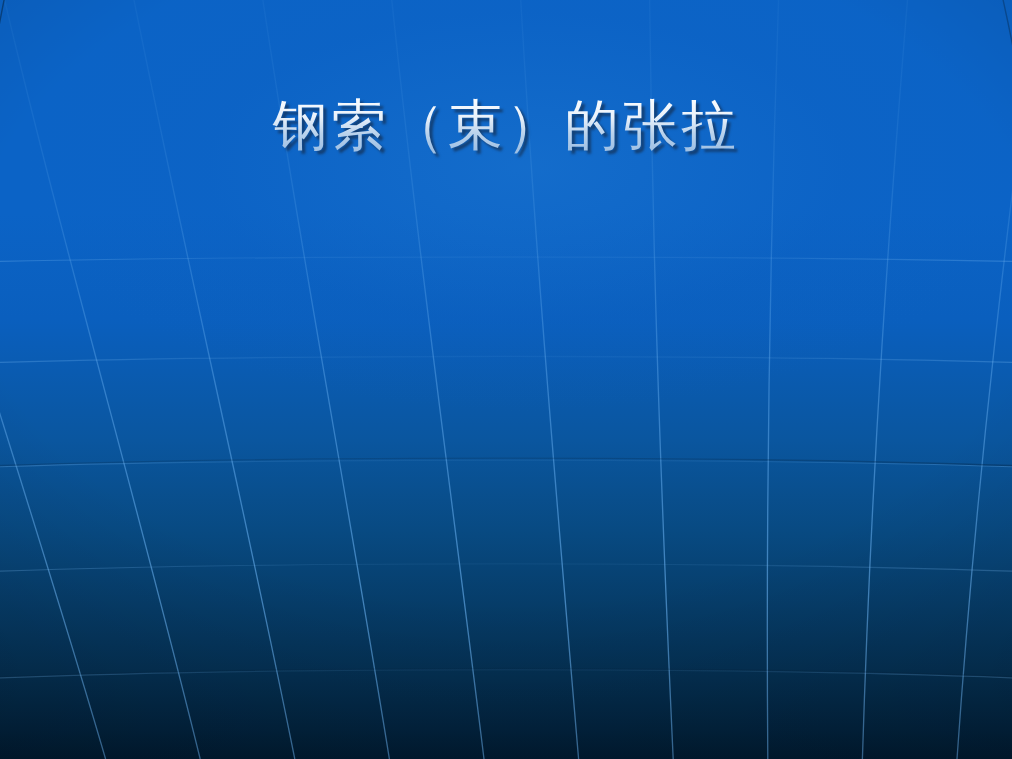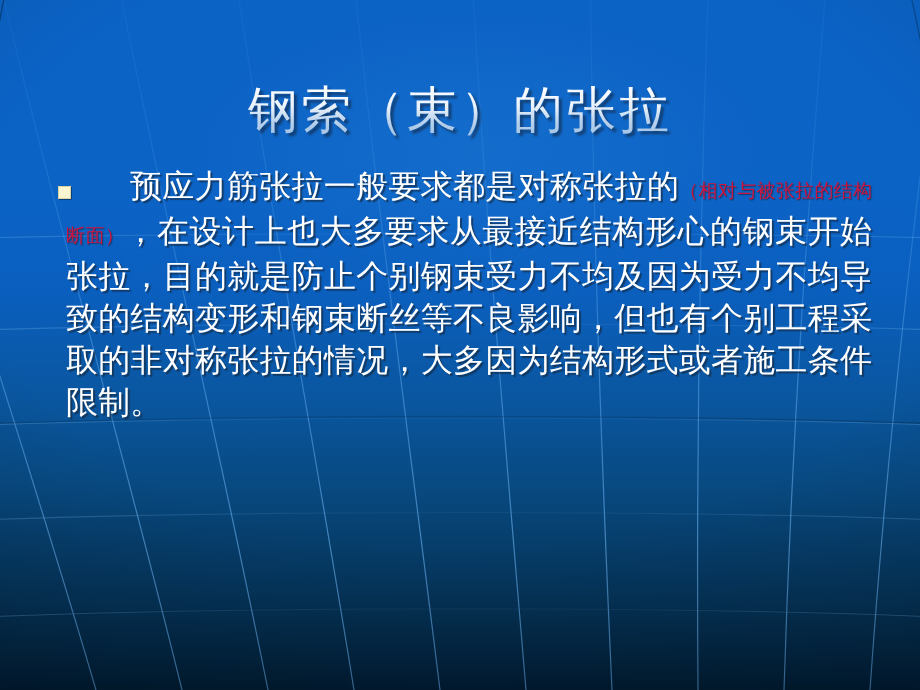--- a/index.html
+++ b/index.html
@@ -6,21 +6,21 @@
   html, body {
     margin: 0;
     padding: 0;
     background: #111;
   }
   #slide {
     position: relative;
     width: 920px;
     height: 690px;
     overflow: hidden;
-    font-family: Liberation Mono, monospace;
+    font-family: Liberation Sans, sans-serif;
     background: #0a61c4;
   }
 
   
   .bg-base {
     position: absolute;
     inset: 0;
     background: linear-gradient(to bottom,
         #0b63c6 0%,
         #0b63c6 28%,
@@ -178,18 +178,14 @@
         <path d="M -20 616 C 240 605, 680 605, 940 616" stroke-opacity="0.35"></path>
       </g>
     </svg>
   </div>
 
   <div class="bg-vignette"></div>
 
   <div class="title-fallback">钢索（束）的张拉</div>
   <h1 class="title">钢索（束）的张拉</h1>
 
-  <div class="body-block">
-    <span class="bullet-marker"></span>
-    <p class="para"><span>预应力筋张拉一般要求都是对称张拉的</span><span class="red-note">（相对与被张拉的结构断面）</span><span>，在设计上也大多要求从最接近结构形心的钢束开始张拉，目的就是防止个别钢束受力不均及因为受力不均导致的结构变形和钢束断丝等不良影响，但也有个别工程采取的非对称张拉的情况，大多因为结构形式或者施工条件限制。</span></p>
-  </div>
 
 </div>
 
 </body></html>

